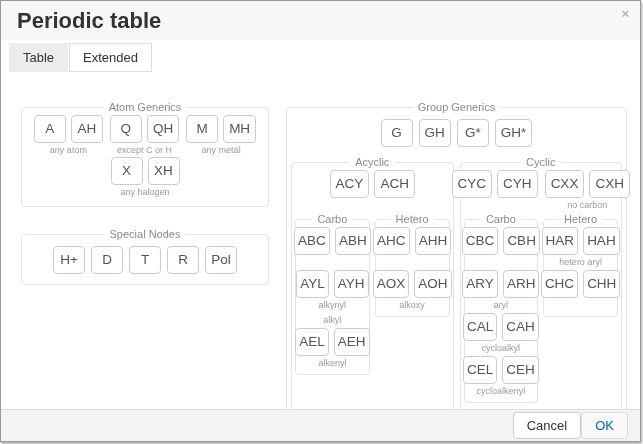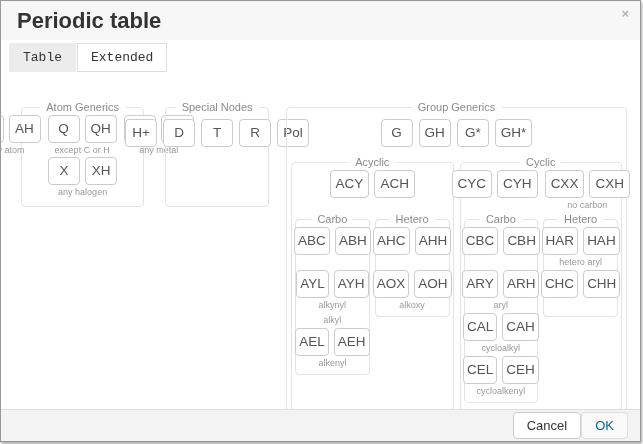--- a/index.html
+++ b/index.html
@@ -35,21 +35,20 @@
   
   .tabbar { padding: 3px 0 0 8px; flex: 0 0 auto; background: #fff; }
   .tab {
     display: inline-block;
     padding: 6px 13px 6px;
     font-size: 13px; color: #333;
     background: #ececec;
     border: 1px solid transparent;
     cursor: pointer;
     margin-right: 1px;
-    font-family: Liberation Mono, monospace;
   }
   .tab.active { background: #fff; border: 1px solid #ddd; }
   
   .content {
     flex: 1 1 auto;
     display: flex; align-items: flex-start;
     padding: 29px 13px 0 20px;
     gap: 17px;
     overflow: hidden;
     background: #fff;
@@ -57,21 +56,21 @@
   fieldset.fs {
     border: 1px solid #e4e4e4;
     border-radius: 4px;
     margin: 0; padding: 2px 4px 8px;
     min-width: 0;
   }
   fieldset.fs legend {
     font-size: 11px; color: #8a8a8a;
     margin: 0 auto; padding: 0 6px; text-align: center;
   }
-  .col-left { width: 248px; flex: 0 0 auto; display: flex; flex-direction: row; gap: 21px; justify-content: flex-end; }
+  .col-left { width: 248px; flex: 0 0 auto; display: flex; flex-direction: column; gap: 21px; justify-content: flex-end; }
   .col-right { flex: 1 1 auto; padding: 2px 6px 10px; }
   .row { display: flex; justify-content: center; align-items: flex-start; gap: 7px; }
   .row + .row { margin-top: 1px; }
   .pg { display: flex; flex-direction: column; align-items: center; }
   .btns { display: flex; gap: 5px; }
   .cell {
     min-width: 32px; height: 28px;
     padding: 0 5px;
     background: #fff;
     border: 1px solid #ccc; border-radius: 4px;

